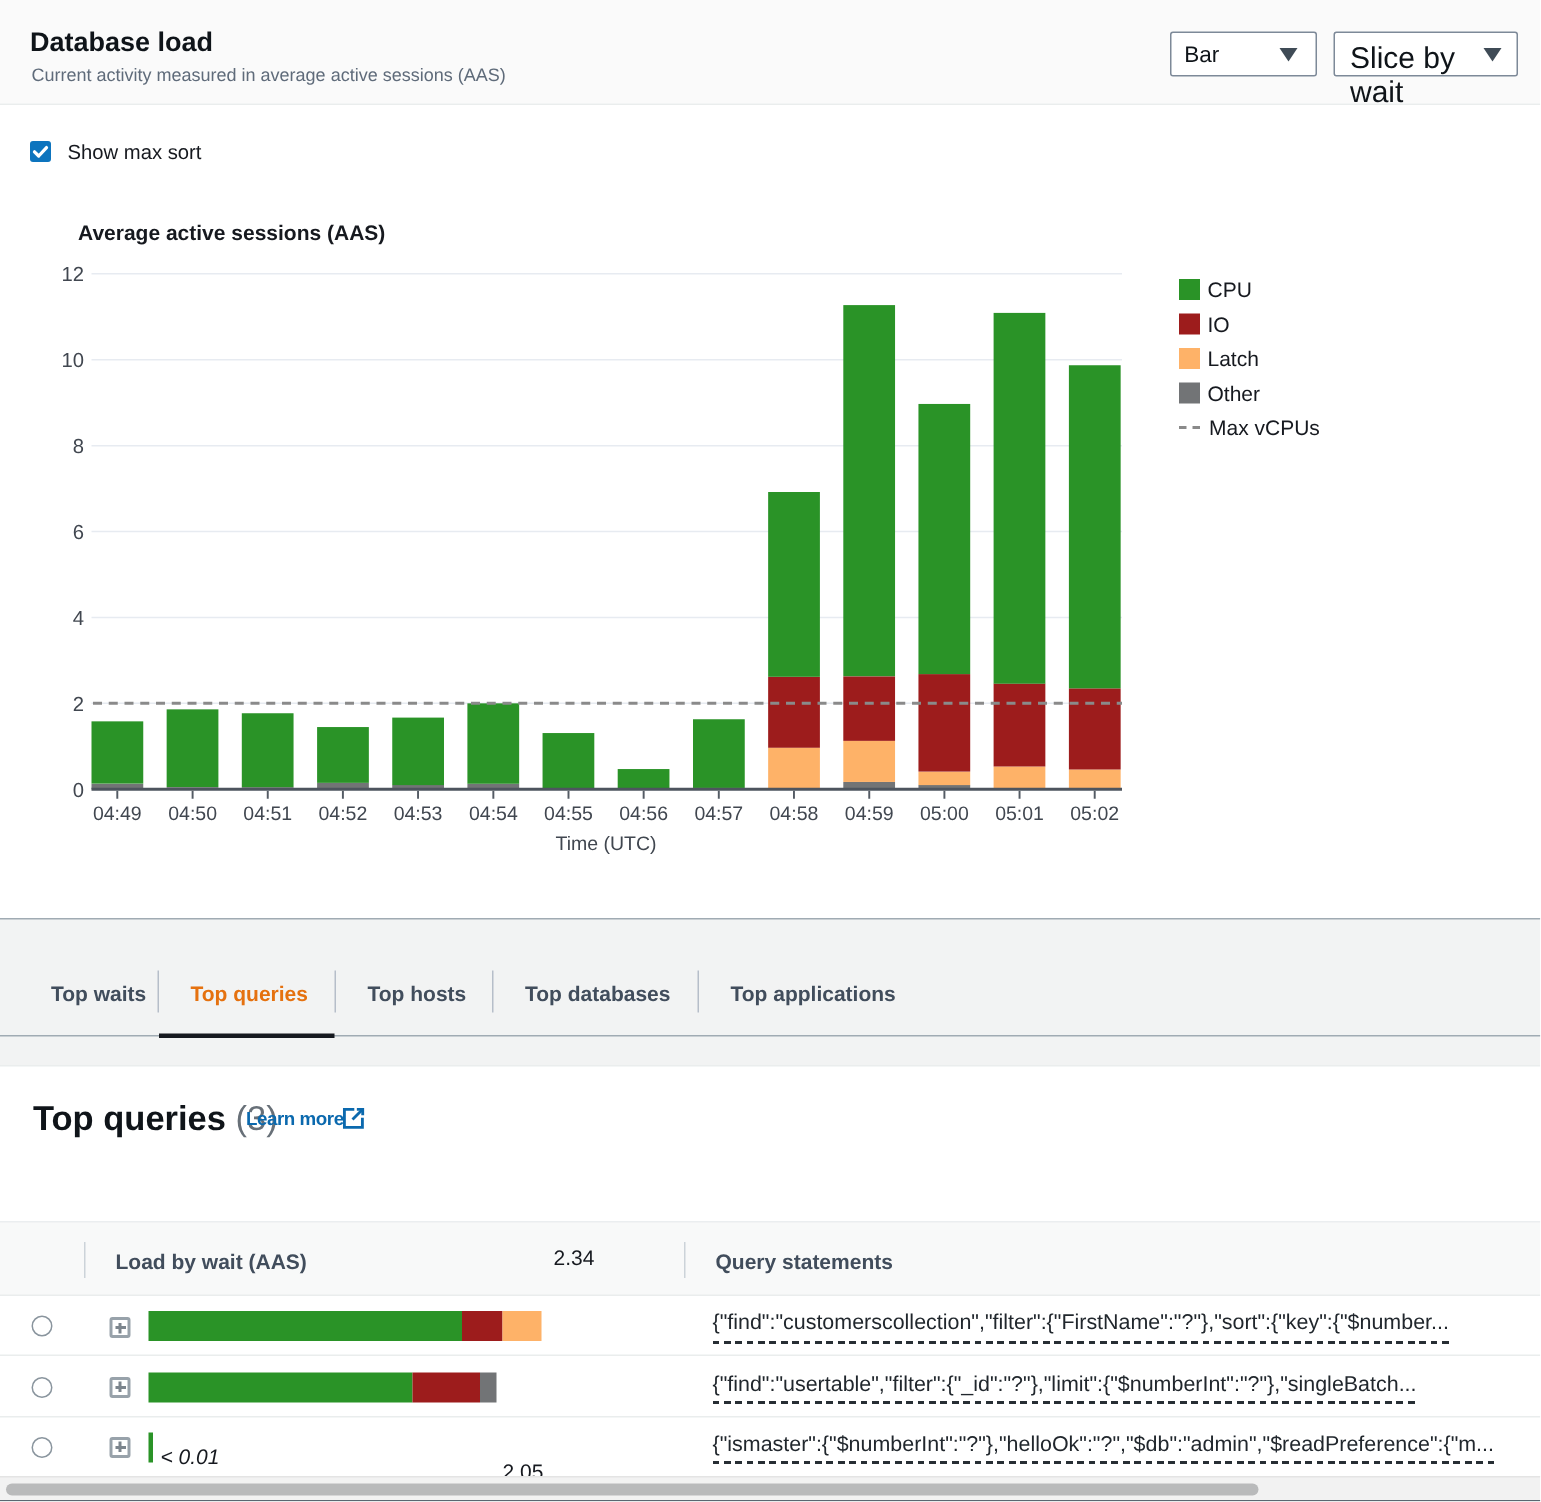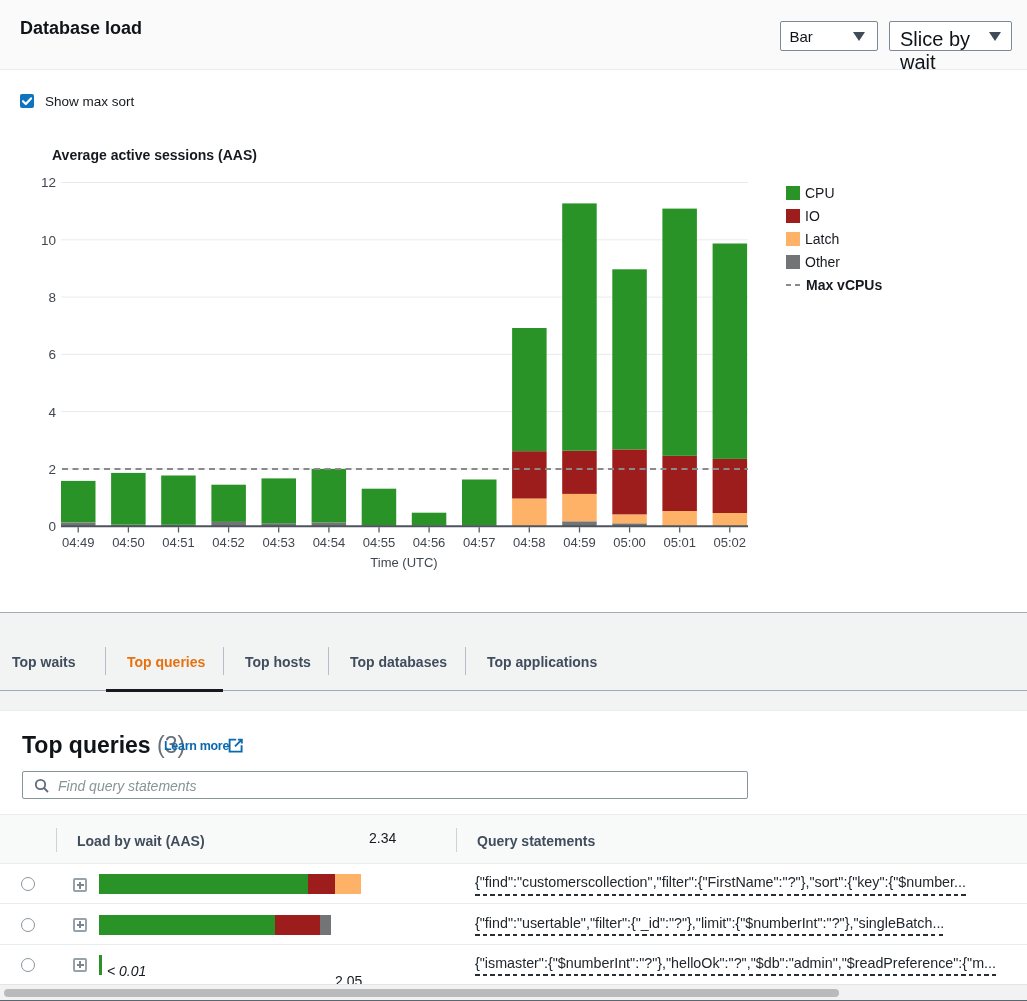--- a/index.html
+++ b/index.html
@@ -6,20 +6,21 @@
   html,body { width:1027px; height:1001px; background:#fff; font-family:"Liberation Sans", sans-serif; }
   #page { position:relative; width:1027px; height:1001px; overflow:hidden; background:#fff; }
   .abs { position:absolute; }
 </style>
 </head>
 <body>
 <div id="page">
   <div class="abs" style="left:0; top:0; width:1027px; height:69px; background:#fafafa;"></div>
 
   <div class="abs" style="left:20px; top:18px; font-size:18px; font-weight:bold; color:#0f1419;">Database load</div>
+  <div class="abs" style="left:21px; top:43px; font-size:12px; color:#5f6b7a;">Current activity measured in average active sessions (AAS)</div>
 
   <div class="abs" style="left:780px; top:21px; width:98px; height:30px; border:1px solid #7d8998; border-radius:2px; background:#fff;">
     <span style="position:absolute; left:8.5px; top:5.5px; font-size:15px; color:#0f1419;">Bar</span>
     <span style="position:absolute; right:12px; top:10px; width:0; height:0; border-left:6.2px solid transparent; border-right:6.2px solid transparent; border-top:9.2px solid #3f4b56;"></span>
   </div>
   <div class="abs" style="left:889px; top:21px; width:123px; height:30px; border:1px solid #7d8998; border-radius:2px; background:#fff;">
     <span style="position:absolute; left:10px; top:5.5px; font-size:20px; color:#0f1419;">Slice by wait</span>
     <span style="position:absolute; right:10.5px; top:10px; width:0; height:0; border-left:6.2px solid transparent; border-right:6.2px solid transparent; border-top:9.2px solid #3f4b56;"></span>
   </div>
 
@@ -126,27 +127,27 @@
     <text x="404" y="566.5" font-size="13" fill="#414750" text-anchor="middle">Time (UTC)</text>
   </svg>
 
   <div class="abs" style="left:786px; top:185px; font-size:14px; color:#16191f;">
     <div style="height:23px;"><span style="display:inline-block;width:14px;height:14px;background:#2a9327;vertical-align:-2px;"></span><span style="margin-left:5px;">CPU</span></div>
     <div style="height:23px;"><span style="display:inline-block;width:14px;height:14px;background:#9d1c1c;vertical-align:-2px;"></span><span style="margin-left:5px;">IO</span></div>
     <div style="height:23px;"><span style="display:inline-block;width:14px;height:14px;background:#feb268;vertical-align:-2px;"></span><span style="margin-left:5px;">Latch</span></div>
     <div style="height:23px;"><span style="display:inline-block;width:14px;height:14px;background:#727476;vertical-align:-2px;"></span><span style="margin-left:5px;">Other</span></div>
     <div style="height:23px;"><span style="display:inline-block;width:15px;height:14px;vertical-align:-2px;"><svg width="15" height="14">
             <line x1="0" y1="7" x2="15" y2="7" stroke="#8a8a8a" stroke-width="2" stroke-dasharray="5 4"></line>
-          </svg></span><span style="margin-left:5px;font-weight:bold;">Max vCPUs</span></div>
+          </svg></span><span style="margin-left:5px;">Max vCPUs</span></div>
   </div>
 
   <div class="abs" style="left:0; top:612px; width:1027px; height:98px; background:#f2f3f3; border-top:1px solid #a0abb3;"></div>
   <div class="abs" style="left:0; top:690px; width:1027px; height:1px; background:#a0abb3;"></div>
   <div id="tabs" class="abs" style="left:0; top:648px; height:43px; font-size:14px; font-weight:bold; color:#414d5c; white-space:nowrap;">
-    <span style="position:absolute; left:12px; top:6px;">Top waits</span>
+    <span style="position:absolute; left:34px; top:6px;">Top waits</span>
     <span style="position:absolute; left:105px; top:-1px; width:1px; height:28px; background:#b6bec9;"></span>
     <span style="position:absolute; left:127px; top:6px; color:#e5710f;">Top queries</span>
     <span style="position:absolute; left:106px; top:41px; width:117px; height:3px; background:#16191f;"></span>
     <span style="position:absolute; left:223px; top:-1px; width:1px; height:28px; background:#b6bec9;"></span>
     <span style="position:absolute; left:245px; top:6px;">Top hosts</span>
     <span style="position:absolute; left:328px; top:-1px; width:1px; height:28px; background:#b6bec9;"></span>
     <span style="position:absolute; left:350px; top:6px;">Top databases</span>
     <span style="position:absolute; left:465px; top:-1px; width:1px; height:28px; background:#b6bec9;"></span>
     <span style="position:absolute; left:487px; top:6px;">Top applications</span>
   </div>
@@ -156,27 +157,20 @@
   <div class="abs" style="left:22px; top:732px; font-size:23px; font-weight:bold; color:#0f1419;">Top queries <span style="font-weight:normal; color:#687078;">(3)</span></div>
   <div class="abs" style="left:164px; top:739px; font-size:12.5px; letter-spacing:-0.3px; font-weight:bold; color:#0b69ae;">Learn more</div>
   <div class="abs" style="left:228px; top:738px; width:15px; height:15px;">
     <svg width="16" height="16" viewBox="0 0 16 16">
         <path d="M13.6 7.2 V13.6 H1.6 V1.6 H8.2" stroke="#0b69ae" stroke-width="1.9" fill="none"></path>
         <path d="M7 8.4 L13.5 1.9" stroke="#0b69ae" stroke-width="1.9" fill="none"></path>
         <path d="M9.9 1.6 H13.8 V5.5" stroke="#0b69ae" stroke-width="1.9" fill="none"></path>
       </svg>
   </div>
 
-  <div class="abs" style="left:22px; top:771px; width:726px; height:28px; border:1px solid #879596; border-radius:2px; background:#fff;">
-    <svg style="position:absolute; left:11px; top:6px;" width="16" height="16" viewBox="0 0 16 16">
-        <circle cx="6.5" cy="6.5" r="4.7" stroke="#5f6b7a" stroke-width="1.8" fill="none"></circle>
-        <line x1="10" y1="10" x2="14" y2="14" stroke="#5f6b7a" stroke-width="1.8"></line>
-      </svg>
-    <span style="position:absolute; left:35px; top:6px; font-size:14px; font-style:italic; color:#879596;">Find query statements</span>
-  </div>
 
   <div class="abs" style="left:0; top:814px; width:1027px; height:50px; background:#f8f9f9; border-top:1px solid #ebeef0;"></div>
   <div class="abs" style="left:77px; top:833px; font-size:14px; font-weight:bold; color:#414d5c;">Load by wait (AAS)</div>
   <div class="abs" style="left:477px; top:833px; font-size:14px; font-weight:bold; color:#414d5c;">Query statements</div>
   <div class="abs" style="left:55.5px; top:827.5px; width:1px; height:24.5px; background:#ccd3d9;"></div>
   <div class="abs" style="left:455.5px; top:827.5px; width:1px; height:24.5px; background:#ccd3d9;"></div>
   <div class="abs" style="left:0; top:863px; width:1027px; height:1px; background:#eaeded;"></div>
   <div class="abs" style="left:0; top:903px; width:1027px; height:1px; background:#eaeded;"></div>
   <div class="abs" style="left:0; top:944px; width:1027px; height:1px; background:#eaeded;"></div>
 

